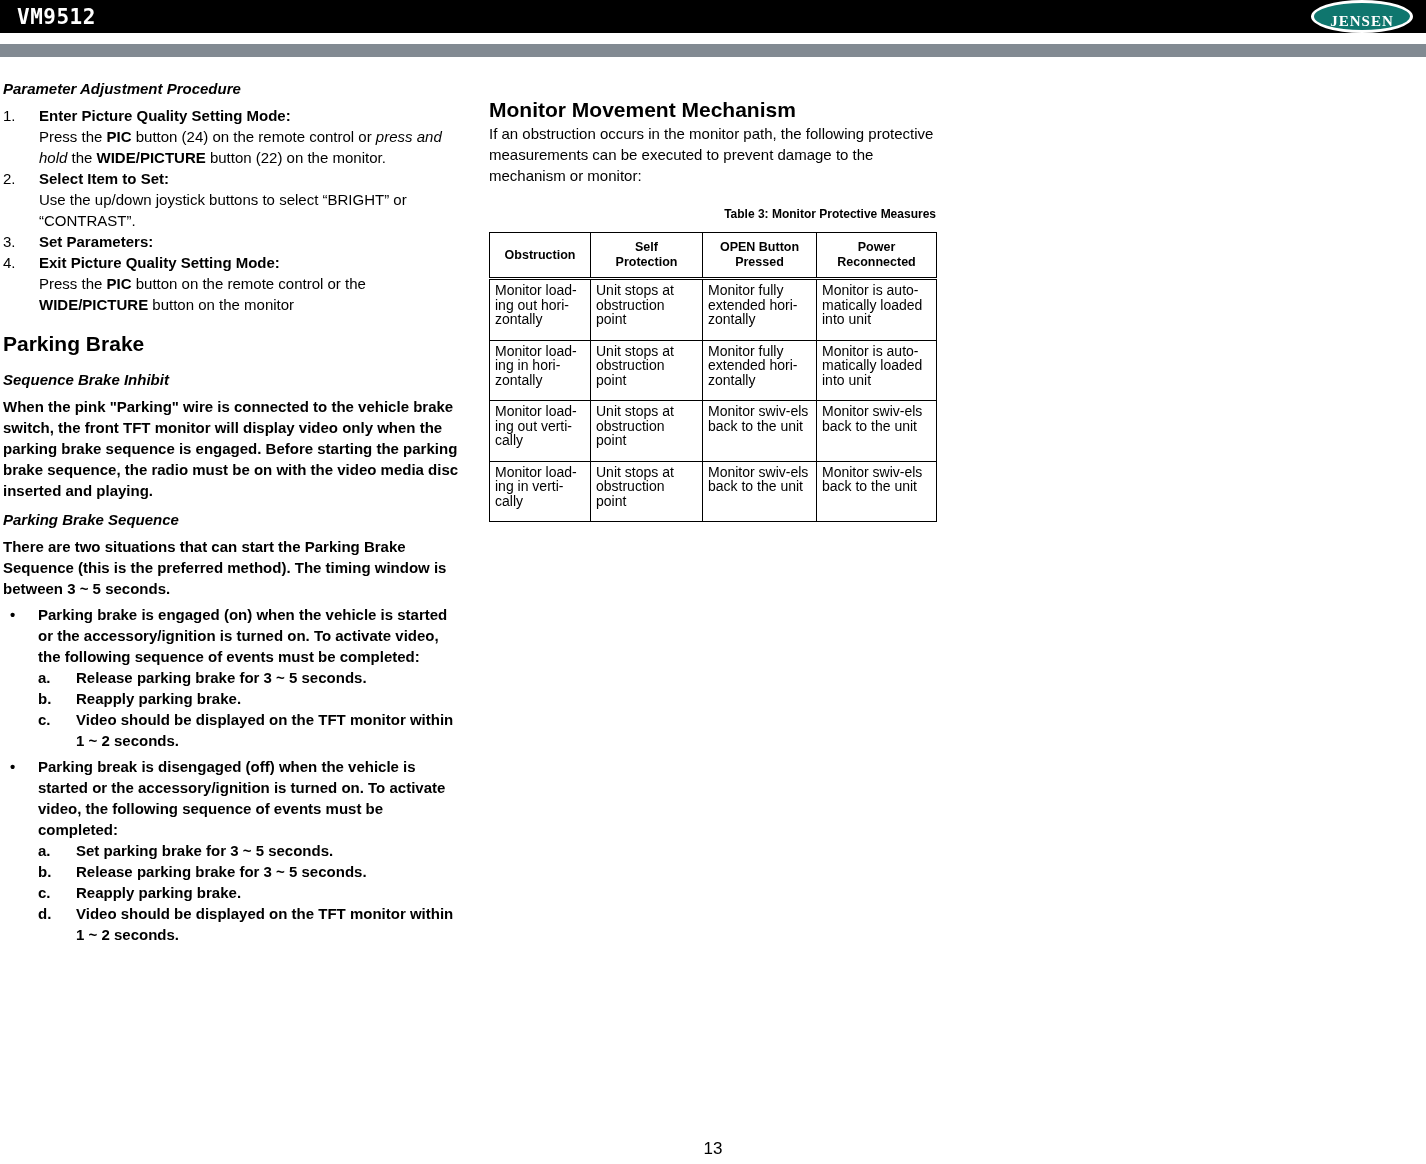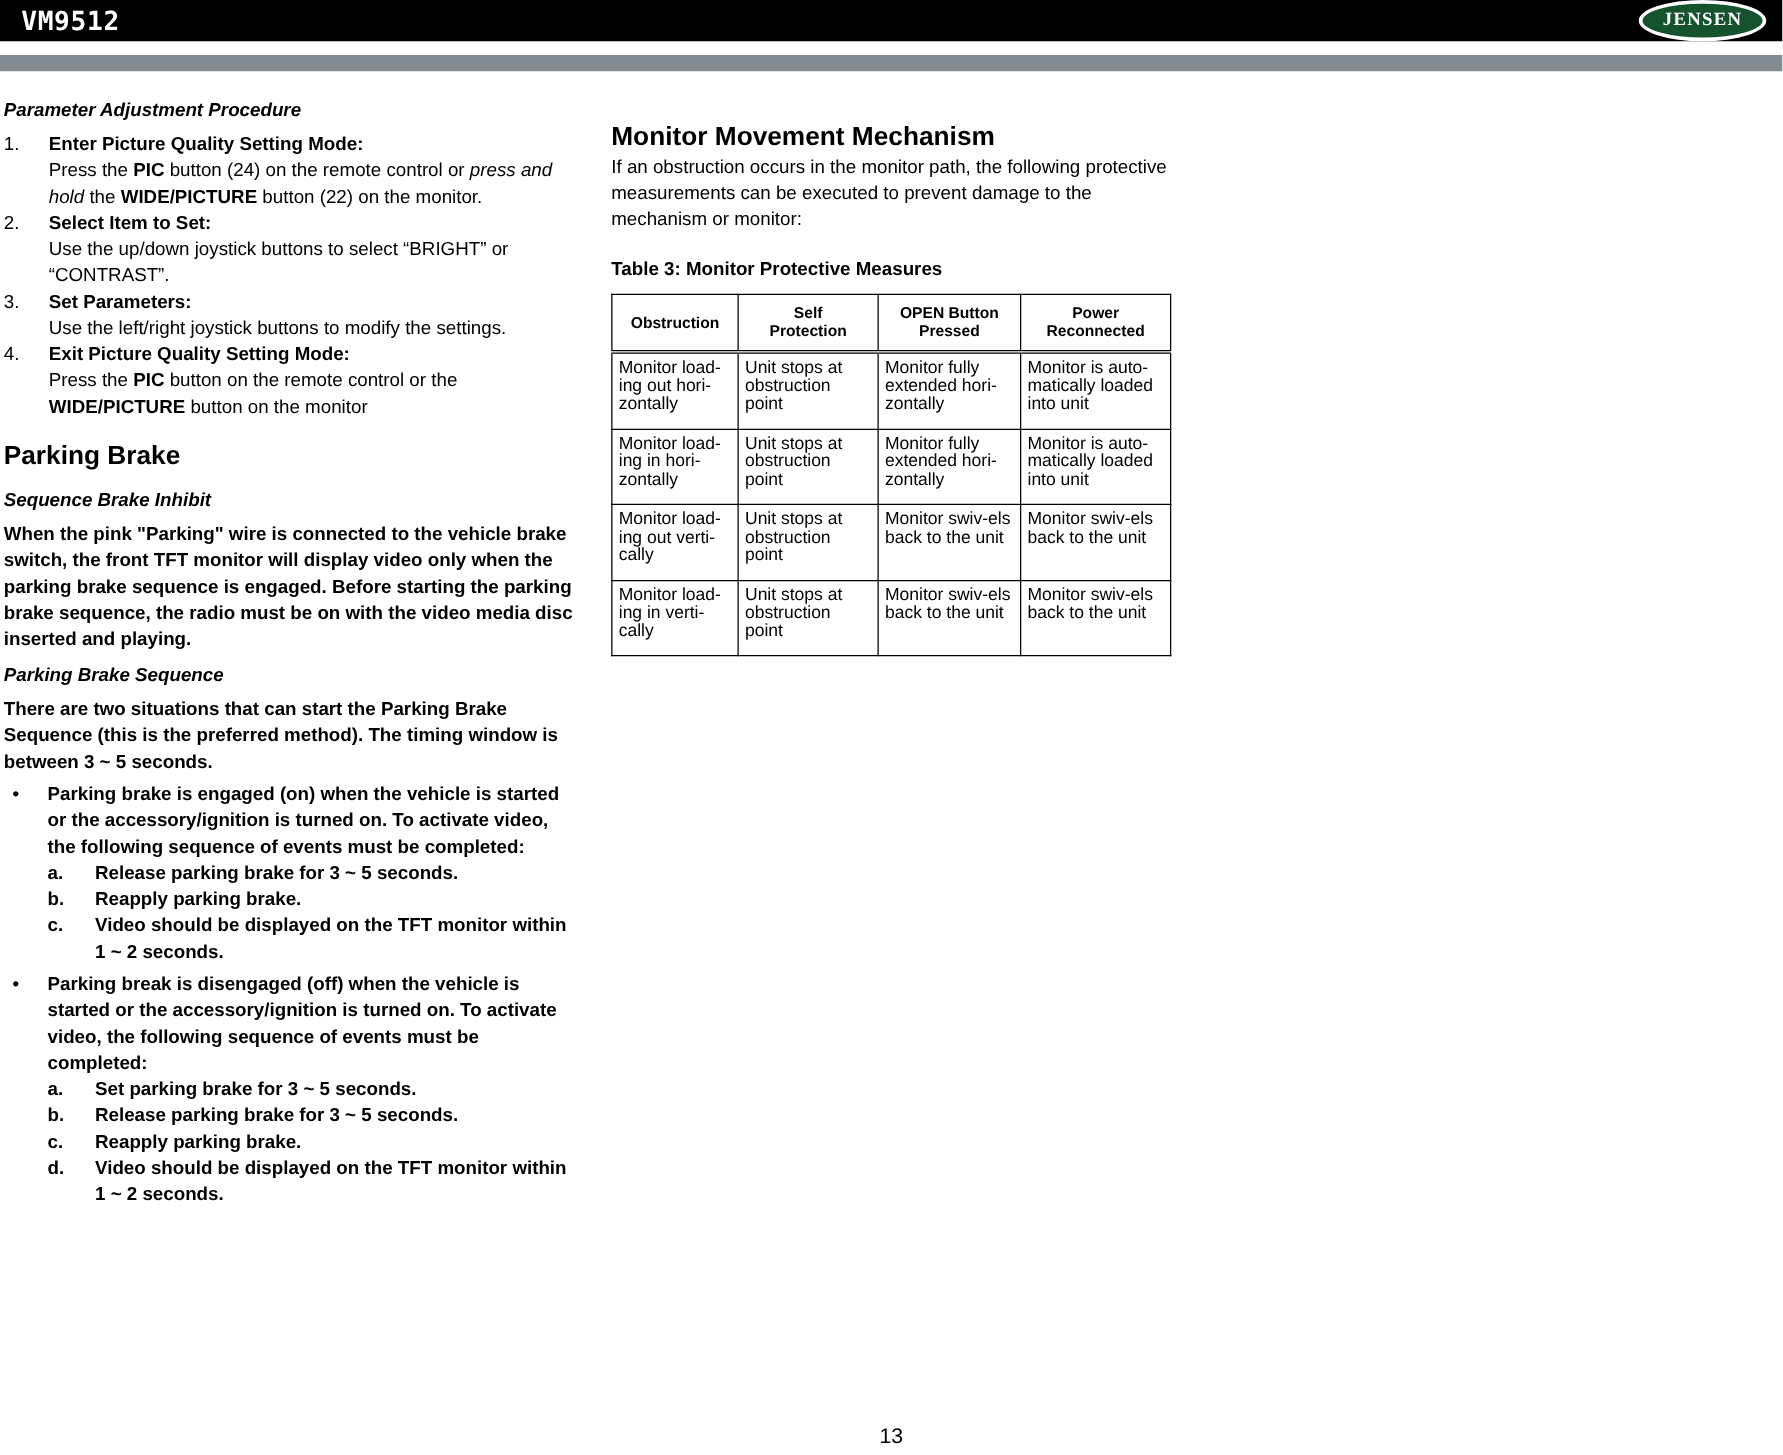--- a/index.html
+++ b/index.html
@@ -3,21 +3,21 @@
 <meta charset="utf-8">
 <style>
   html,body{margin:0;padding:0;}
   body{
     width:1426px;height:1164px;background:#ffffff;color:#000;
     font-family:"Liberation Sans",sans-serif;position:relative;overflow:hidden;
   }
   
   .topbar{height:33px;background:#000;display:flex;align-items:center;justify-content:space-between;padding:0 13px 0 17px;}
   .model{color:#fff;font-family:"DejaVu Sans Mono",monospace;font-size:21px;font-weight:700;letter-spacing:.5px;}
-  .logo{border:3px solid #fff;border-radius:50%;height:27px;width:96px;display:flex;align-items:center;justify-content:center;flex:none;background:#14532d;}
+  .logo{border:3px solid #fff;border-radius:50%;height:27px;width:96px;display:flex;align-items:flex-end;justify-content:center;flex:none;background:#0f766e;}
   .logo-text{color:#fff;font-family:"Liberation Serif",serif;font-size:15px;font-weight:700;letter-spacing:1px;}
   .graybar{height:13px;background:#828a92;margin-top:11px;}
 
   .content{display:flex;padding:21px 0 0 3px;gap:25px;align-items:flex-start;}
   .col-left{width:461px;flex:none;}
   .col-right{width:462px;flex:none;}
 
   .h-sub{font-size:15px;font-weight:700;font-style:italic;line-height:21px;}
   .h-big{font-size:21px;font-weight:700;line-height:27px;margin-top:15px;}
   .body-text{font-size:15px;line-height:21px;}
@@ -31,21 +31,21 @@
   .step-title{font-weight:700;} .mt6{margin-top:6px;} .mt8{margin-top:8px;} .mt10{}
   .mt12{margin-top:12px;} .mt23{margin-top:23px;}
 
   .bullet{display:flex;font-size:15px;line-height:21px;font-weight:700;margin-top:5px;}
   .bullet-marker{flex:none;width:35px;padding-left:7px;box-sizing:border-box;}
   .bullet-body{flex:1;}
   .substep{display:flex;}
   .sub-letter{flex:none;width:38px;}
   .sub-text{flex:1;}
 
-  .caption{font-size:15px;font-weight:700;text-align:left;margin-top:21px;width:447px;}
+  .caption{font-size:12px;font-weight:700;text-align:right;margin-top:21px;width:447px;}
   .ptable{border-collapse:collapse;margin-top:11px;table-layout:fixed;width:447px;}
   .ptable th,.ptable td{border:1px solid #000;}
   .ptable th{font-size:12.5px;font-weight:700;text-align:center;vertical-align:middle;padding:7px 3px;white-space:pre-line;line-height:15px;border-bottom:3px double #000;}
   .ptable td{font-size:14px;line-height:14.5px;padding:3px 4px 13px 5px;vertical-align:top;text-align:left;}
 
   .pageno{position:absolute;bottom:5px;left:0;width:100%;text-align:center;font-size:17px;}
 </style>
 </head>
 <body>
 
@@ -81,21 +81,20 @@
           <div class="step-body">
             <div class="step-title">Select Item to Set:</div>
             <div class="body-text"><span>Use the up/down joystick buttons to select “BRIGHT” or “CONTRAST”.</span></div>
           </div>
         </div>
 
         <div class="step">
           <span class="step-num">3.</span>
           <div class="step-body">
             <div class="step-title">Set Parameters:</div>
-            <div class="body-text"><span>Use the left/right joystick buttons to modify the settings.</span></div>
           </div>
         </div>
 
         <div class="step">
           <span class="step-num">4.</span>
           <div class="step-body">
             <div class="step-title">Exit Picture Quality Setting Mode:</div>
             <div class="body-text"><span>Press the </span><span class="bold">PIC</span><span> button on the remote control or the </span><span class="bold">WIDE/PICTURE</span><span> button on the monitor</span></div>
           </div>
         </div>

